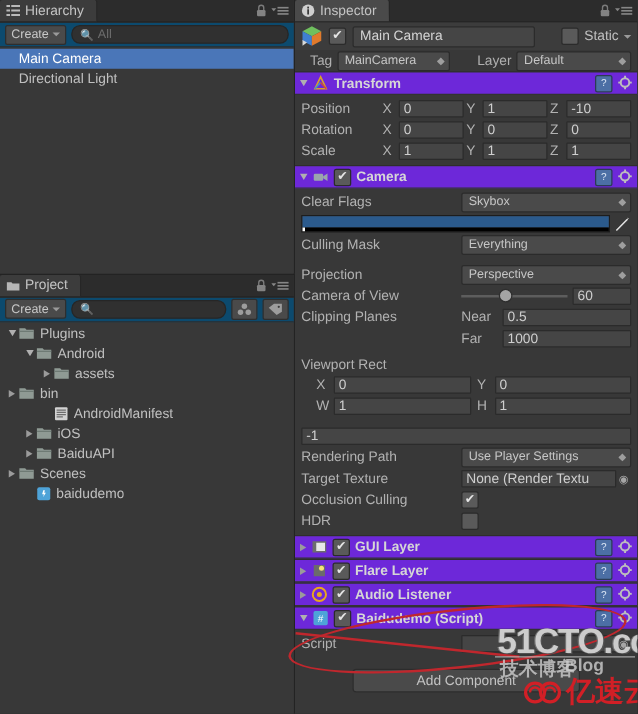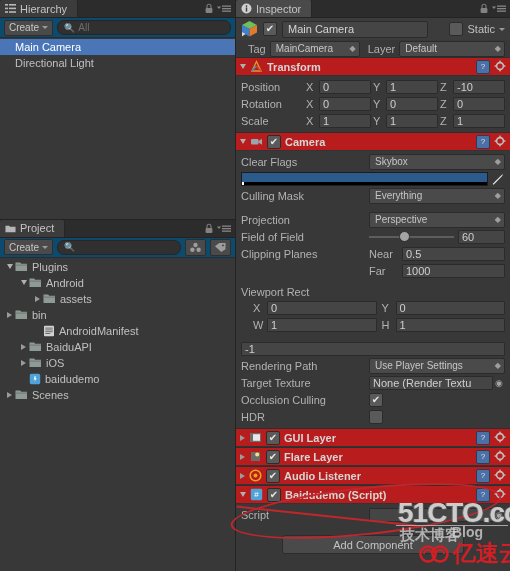--- a/index.html
+++ b/index.html
@@ -116,21 +116,21 @@
     height:14px; background:#4a4a4a; border:1px solid #2b2b2b; border-radius:2px;
     display:flex; align-items:center; justify-content:space-between;
     padding: 0 3px 0 5px; color:#c6c6c6; font-size:10px;
   }
   .updn { font-size:8px; color:#9e9e9e; line-height:1; }
 
   
   .comp { border-top:1px solid #2e2e2e; }
   .comp-head {
     height:17px; display:flex; align-items:center; gap:4px; padding:0 3px 0 4px;
-    background:#b91c1c; border-bottom:1px solid #333;
+    background:#6d28d9; border-bottom:1px solid #333;
   }
   .comp-title { font-weight:bold; font-size:11px; color:#d6d6d6; }
   .comp-head .grow { flex:1; }
   .help-ic { width:12px;height:12px;background:#4c6fa5;border:1px solid #2b3c55;border-radius:2px;
              display:flex;align-items:center;justify-content:center;color:#dbe6f5;font-size:8px;line-height:1;}
   .gear-ic { width:13px;height:13px; }
   .comp-icon { width:13px;height:13px;flex:0 0 13px;}
 
   .fields { padding: 2px 5px 3px 5px; }
   .frow { height:17px; display:flex; align-items:center; }
@@ -348,52 +348,52 @@
         </div>
 
         <div class="row" style="padding-left:18px">
           <span class="twisty">
               <i class="tri-right"></i>
             </span>
           <svg class="folder" viewBox="0 0 13 11">
             <path d="M0.5 1.5h4.6l1.1 1.3H12v7.2H0.5z" fill="#8f9a94"></path>
               <rect x="0.5" y="3.6" width="11.5" height="1" fill="#6e7a74"></rect>
           </svg>
-          <span class="lbl">BaiduAPI</span>
+          <span class="lbl">iOS</span>
         </div>
 
         <div class="row" style="padding-left:18px">
           <span class="twisty">
               <i class="tri-right"></i>
             </span>
           <svg class="folder" viewBox="0 0 13 11">
             <path d="M0.5 1.5h4.6l1.1 1.3H12v7.2H0.5z" fill="#8f9a94"></path>
               <rect x="0.5" y="3.6" width="11.5" height="1" fill="#6e7a74"></rect>
           </svg>
-          <span class="lbl">iOS</span>
+          <span class="lbl">BaiduAPI</span>
+        </div>
+
+        <div class="row" style="padding-left:4px">
+          <span class="twisty">
+              <i class="tri-right"></i>
+            </span>
+          <svg class="folder" viewBox="0 0 13 11">
+            <path d="M0.5 1.5h4.6l1.1 1.3H12v7.2H0.5z" fill="#8f9a94"></path>
+              <rect x="0.5" y="3.6" width="11.5" height="1" fill="#6e7a74"></rect>
+          </svg>
+          <span class="lbl">Scenes</span>
         </div>
 
         <div class="row" style="padding-left:18px">
           <span class="twisty"></span>
           <svg class="file-ic" viewBox="0 0 12 12">
             <rect x="0.8" y="0.8" width="10.4" height="10.4" rx="1.6" fill="#4ea3d8"></rect>
             <path d="M5.6 3.2h1.3l-.5 2h1.3l-2.2 3.6.6-2.4H4.7z" fill="#ffffff"></path>
           </svg>
           <span class="lbl">baidudemo</span>
-        </div>
-
-        <div class="row" style="padding-left:4px">
-          <span class="twisty">
-              <i class="tri-right"></i>
-            </span>
-          <svg class="folder" viewBox="0 0 13 11">
-            <path d="M0.5 1.5h4.6l1.1 1.3H12v7.2H0.5z" fill="#8f9a94"></path>
-              <rect x="0.5" y="3.6" width="11.5" height="1" fill="#6e7a74"></rect>
-          </svg>
-          <span class="lbl">Scenes</span>
         </div>
       </div>
     </div>
   </div>
 
   <div class="right-col">
 
     <div class="tabstrip">
       <div class="tab inspector-tab">
         <svg class="tab-icon" viewBox="0 0 11 11">
@@ -437,21 +437,21 @@
           <i class="caret-dn"></i>
         </span>
       </div>
 
       <div class="taglayer">
         <span class="tl-lbl">Tag</span>
         <span class="popup" style="width:80px">
           <span>MainCamera</span>
           <span class="updn">◆</span>
         </span>
-        <span class="tl-lbl" style="margin-left:4px">Layer</span>
+        <span class="tl-lbl" style="margin-left:18px">Layer</span>
         <span class="popup" style="flex:1">
           <span>Default</span>
           <span class="updn">◆</span>
         </span>
       </div>
 
       <div class="comp">
         <div class="comp-head">
           <i class="tri-down"></i>
           <svg class="comp-icon" viewBox="0 0 13 13">
@@ -594,21 +594,21 @@
 
           <div class="frow">
             <span class="flabel" style="width:128px">Projection</span>
             <span class="popup" style="flex:1">
               <span>Perspective</span>
               <span class="updn">◆</span>
             </span>
           </div>
 
           <div class="frow">
-            <span class="flabel" style="width:128px">Field of Field</span>
+            <span class="flabel" style="width:128px">Camera of View</span>
             <span class="slider-wrap">
               <span class="slider-track">
                 <span class="slider-knob"></span>
               </span>
             </span>
             <span class="tfield" style="width:47px">
               <span>60</span>
             </span>
           </div>
 

